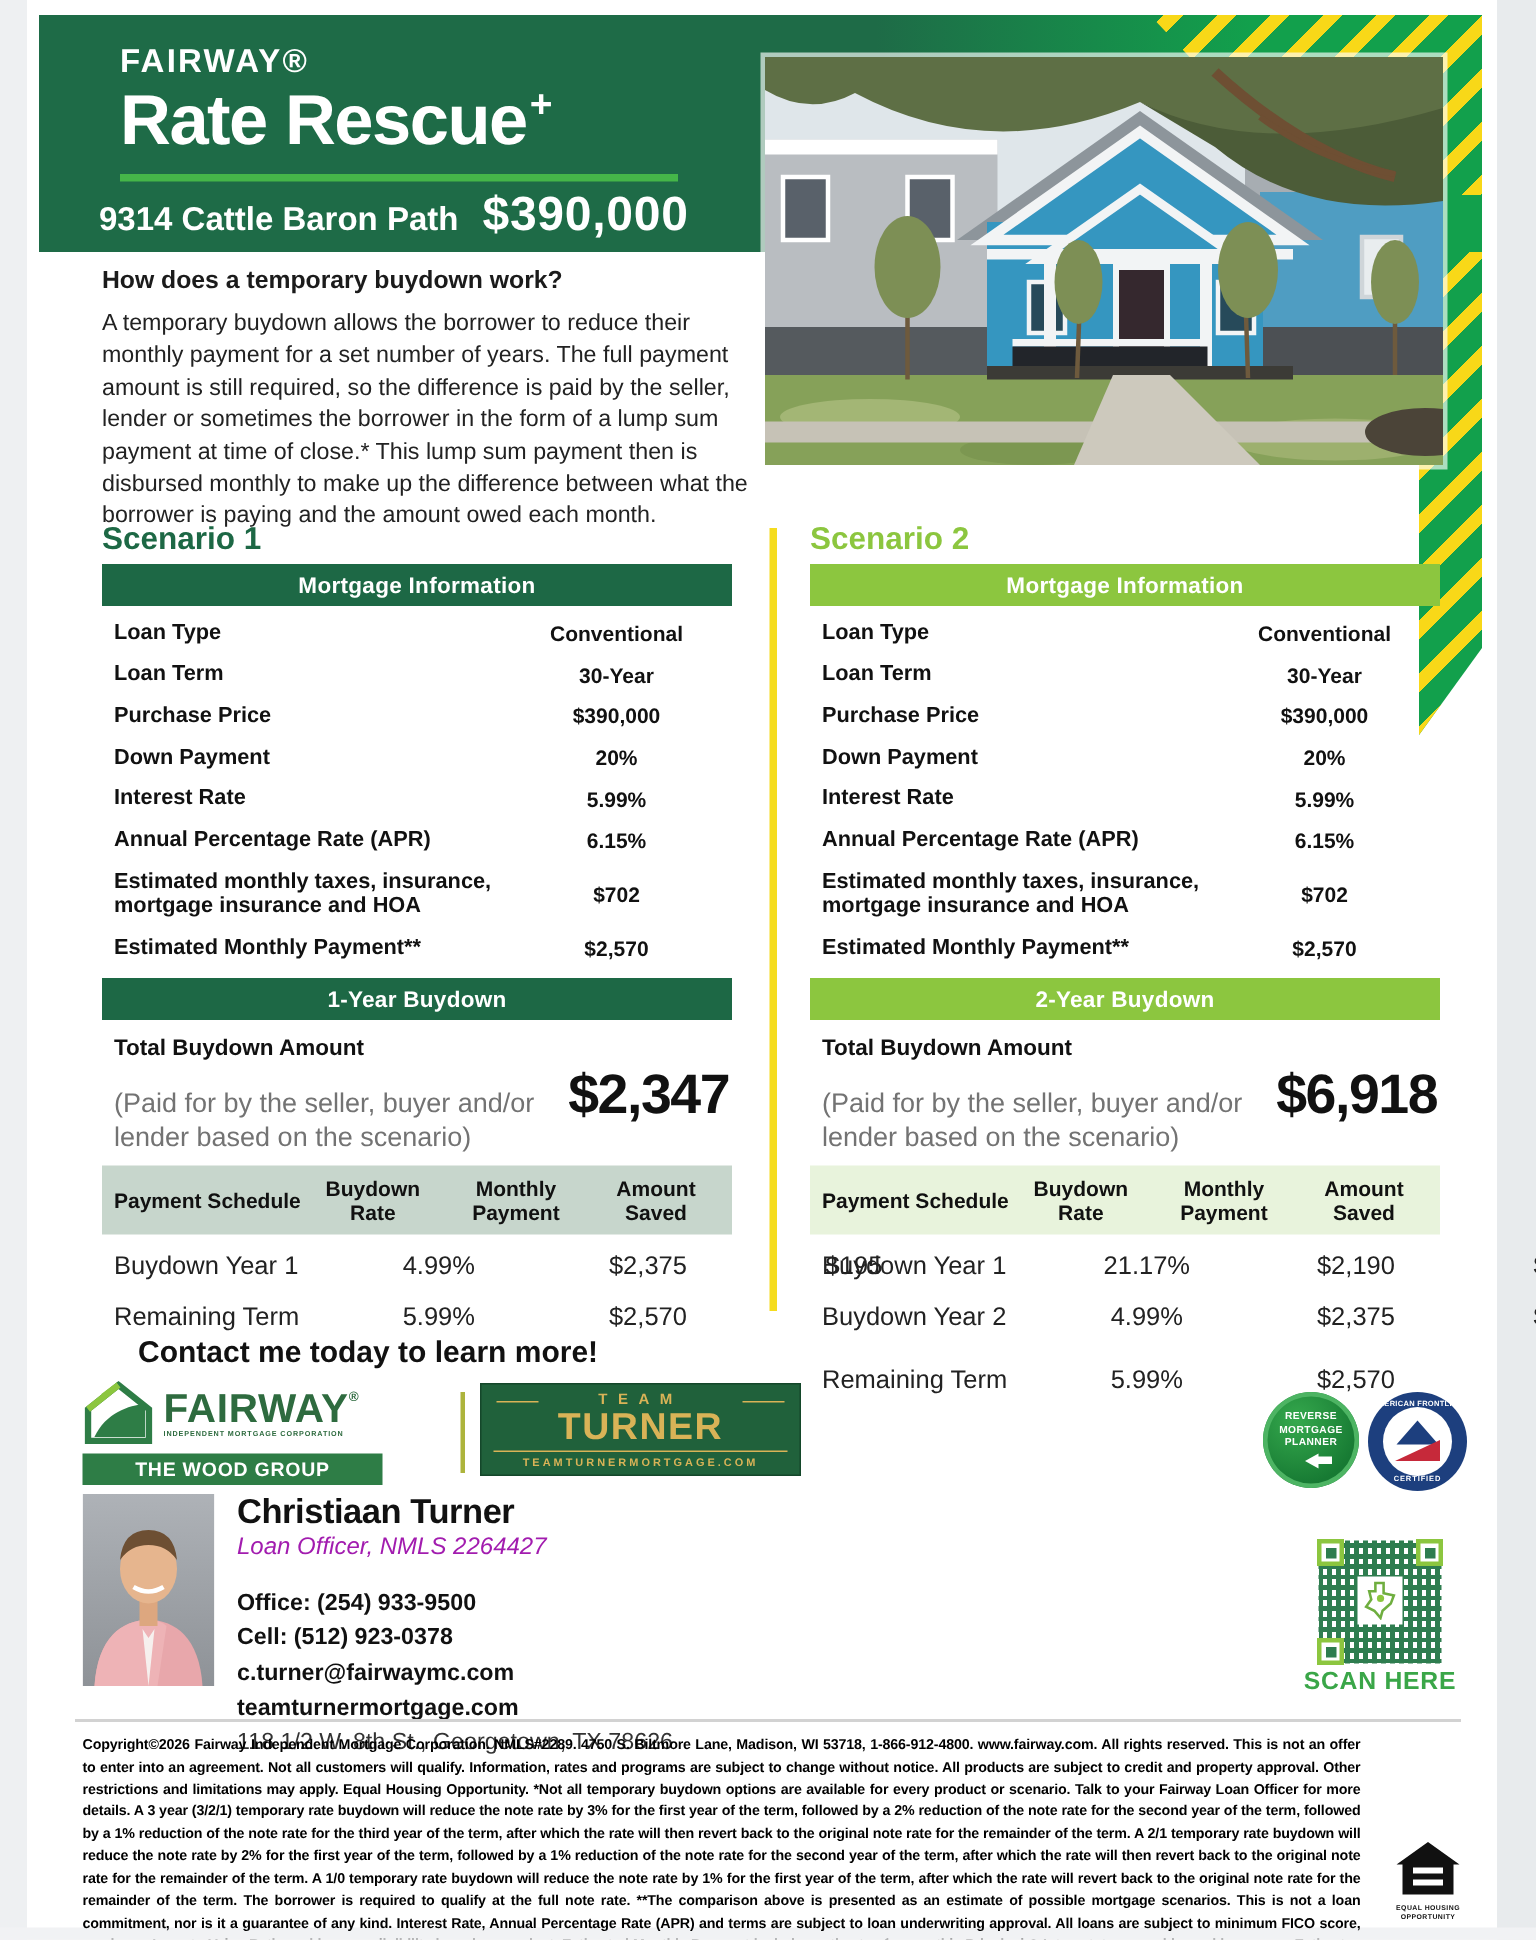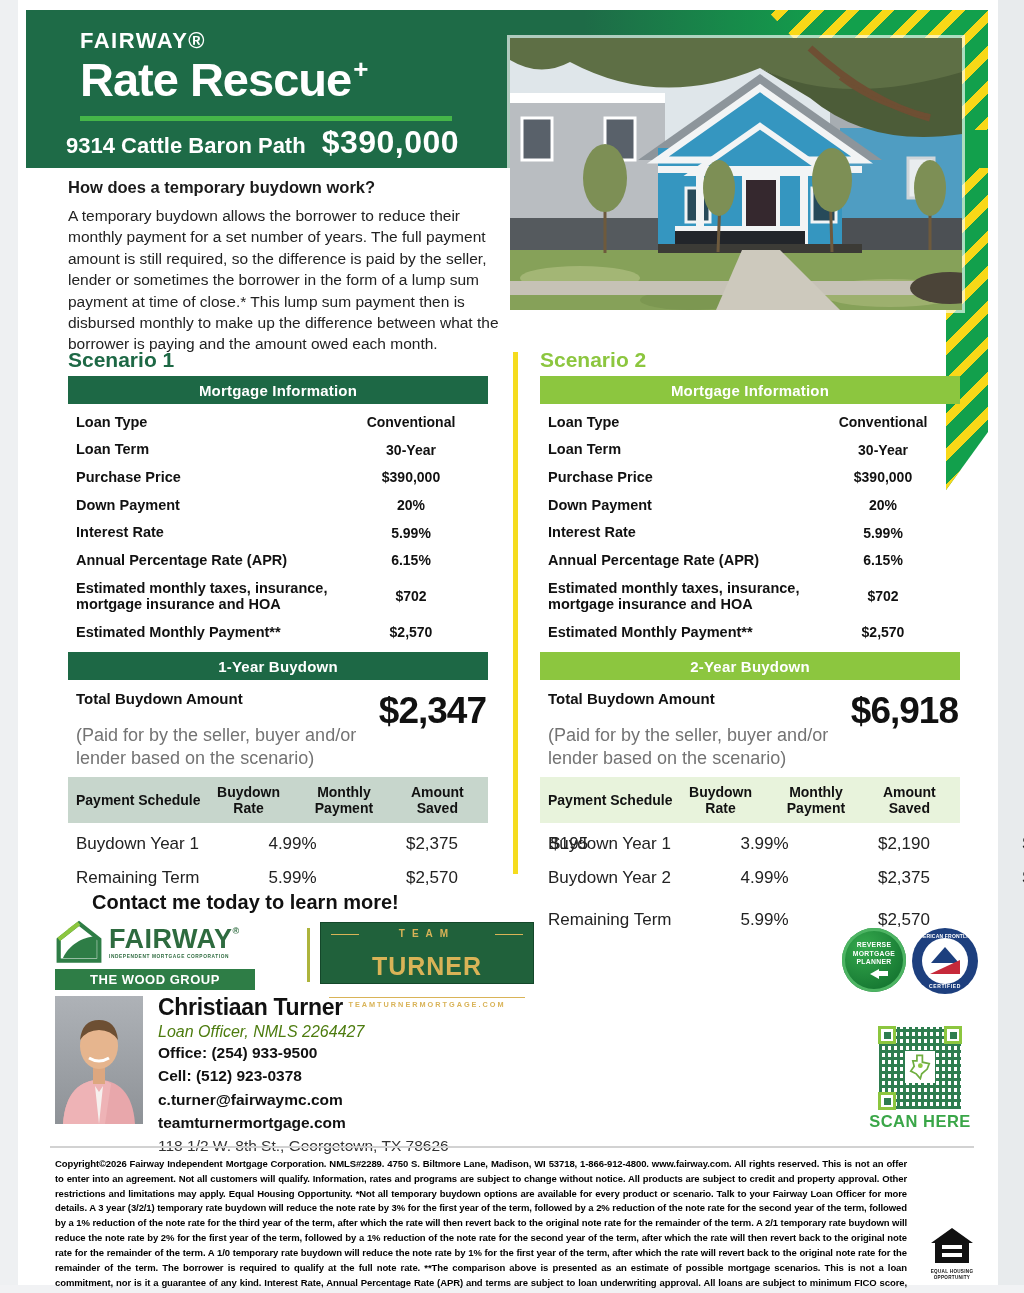--- a/index.html
+++ b/index.html
@@ -50,21 +50,21 @@
   .s1 .scn-title { color:#1D6845; }
   .s2 .scn-title { color:#8CC63F; }
   .scn-bar { margin-top:4px; height:28px; display:flex; align-items:center; justify-content:center;
     color:#fff; font-size:15px; font-weight:800; letter-spacing:.2px; }
   .s1 .scn-bar { background:#1D6845; }
   .s2 .scn-bar { background:#8CC63F; }
   .info-rows { padding:4px 2px 2px 8px; }
   .info-row { display:flex; align-items:center; padding:5.5px 0; }
   .info-row .lbl { flex:1; font-size:14.5px; font-weight:800; color:#111; line-height:1.15; padding-right:6px; }
   .info-row .val { width:150px; text-align:center; font-size:14px; font-weight:800; color:#111; }
-  .total-wrap { display:flex; align-items:flex-start; padding:10px 2px 8px 8px; }
+  .total-wrap { display:flex; align-items:center; padding:10px 2px 8px 8px; }
   .total-text { flex:1; padding-right:6px; }
   .total-label { font-size:15px; font-weight:800; color:#111; }
   .total-note { font-size:18px; color:#737373; line-height:1.25; margin-top:17px; }
   .total-amount { font-size:37px; font-weight:800; letter-spacing:-1px; color:#111; }
   .sched-head { display:grid; grid-template-columns:31% 23% 24% 22%; align-items:center;
     padding:7px 6px 7px 8px; font-size:14px; font-weight:800; line-height:1.15; color:#111; }
   .s1 .sched-head { background:#C7D6CC; }
   .s2 .sched-head { background:#E8F3DC; }
   .sched-head span:nth-child(n+2), .sched-row span:nth-child(n+2) { text-align:center; }
   .sched-row { display:grid; grid-template-columns:31% 23% 24% 22%; padding:11px 6px 3px 8px;
@@ -76,21 +76,21 @@
   .fairway-logo { position:absolute; left:55px; top:920px; width:245px; }
   .fw-top { display:flex; align-items:center; gap:6px; }
   .fw-icon { width:48px; height:44px; }
   .fw-word { font-size:27px; font-weight:800; color:#2E6B3F; letter-spacing:.5px; line-height:1; }
   .fw-word sup { font-size:9px; vertical-align:14px; }
   .fw-tag { font-size:4.8px; letter-spacing:.6px; color:#2E6B3F; font-weight:bold; margin-top:1px; }
   .fw-bar { margin-top:5px; width:200px; background:#2E7D46; color:#fff; font-size:13px; font-weight:800;
     text-align:center; padding:3px 0; letter-spacing:.5px; }
   .logo-divider { position:absolute; left:307px; top:928px; width:3px; height:54px; background:#ADB43C; }
   .team-turner { position:absolute; left:320px; top:922px; width:214px; height:62px; background:#20613B;
-    border:1px solid #14472a; padding:5px 8px 2px; display:flex; flex-direction:column; align-items:center;gap:15px; }
+    border:1px solid #14472a; padding:5px 8px 2px; display:flex; flex-direction:column; align-items:center; }
   .tt-top { color:#D9B357; font-size:10px; font-weight:bold; letter-spacing:7px; width:100%; text-align:center;
     border-bottom:0; position:relative; }
   .tt-top::before,.tt-top::after { content:""; position:absolute; top:50%; width:28px; height:1px; background:#D9B357; }
   .tt-top::before { left:2px; } .tt-top::after { right:2px; }
   .tt-name { color:#D9B357; font-size:25px; font-weight:800; letter-spacing:1px; line-height:1.02; }
   .tt-site { color:#D9B357; font-size:7.3px; letter-spacing:2px; font-weight:bold; border-top:1px solid #D9B357;
     width:100%; text-align:center; padding-top:2px; margin-top:2px; }
 
   .badge { position:absolute; border-radius:50%; }
   .badge-rmp { left:842px; top:928px; width:64px; height:64px;
@@ -109,21 +109,21 @@
     clip-path:polygon(0 100%,100% 0,100% 100%); }
   .afc-top { position:absolute; top:5px; left:0; width:100%; text-align:center; color:#fff; font-size:5px;
     font-weight:bold; letter-spacing:.2px; }
   .afc-bottom { position:absolute; bottom:5px; left:0; width:100%; text-align:center; color:#fff; font-size:5px;
     font-weight:bold; letter-spacing:.6px; }
 
   .agent-photo { position:absolute; left:55px; top:996px; width:88px; height:128px; overflow:hidden; }
   .agent-photo svg { width:100%; height:100%; display:block; }
   .agent-info { position:absolute; left:158px; top:994px; width:480px; color:#111; }
   .agent-name { font-size:23px; font-weight:800; letter-spacing:-.3px; }
-  .agent-title { font-size:16px; font-style:italic; color:#4d7c0f; margin:2px 0 0; }
+  .agent-title { font-size:16px; font-style:italic; color:#a21caf; margin:2px 0 16px; }
   .agent-line { font-size:15.5px; font-weight:800; line-height:1.5; }
   .agent-addr { font-size:15.5px; color:#333; line-height:1.5; }
 
   .qr { position:absolute; left:872px; top:1020px; width:96px; height:96px; background:#fff; padding:7px; }
   .qr-body { position:relative; width:100%; height:100%;
     background:
       repeating-linear-gradient(0deg,#2E7D4F 0 3px,transparent 3px 7px),
       repeating-linear-gradient(90deg,#2E7D4F 0 3px,transparent 3px 6px);
     background-color:#fff; }
   .finder { position:absolute; width:18px; height:18px; border:3px solid #8CC63F; background:#fff;
@@ -334,21 +334,21 @@
       <div class="total-amount">$6,918</div>
     </div>
     <div class="sched-head">
       <span>Payment Schedule</span>
       <span>Buydown Rate</span>
       <span>Monthly Payment</span>
       <span>Amount Saved</span>
     </div>
     <div class="sched-row">
       <span>Buydown Year 1</span>
-      <span>3.99%</span>
+      <span>21.17%</span>
       <span>$2,190</span>
       <span>$380</span>
     </div>
     <div class="sched-row">
       <span>Buydown Year 2</span>
       <span>4.99%</span>
       <span>$2,375</span>
       <span>$195</span>
     </div>
     <div class="sched-row">

